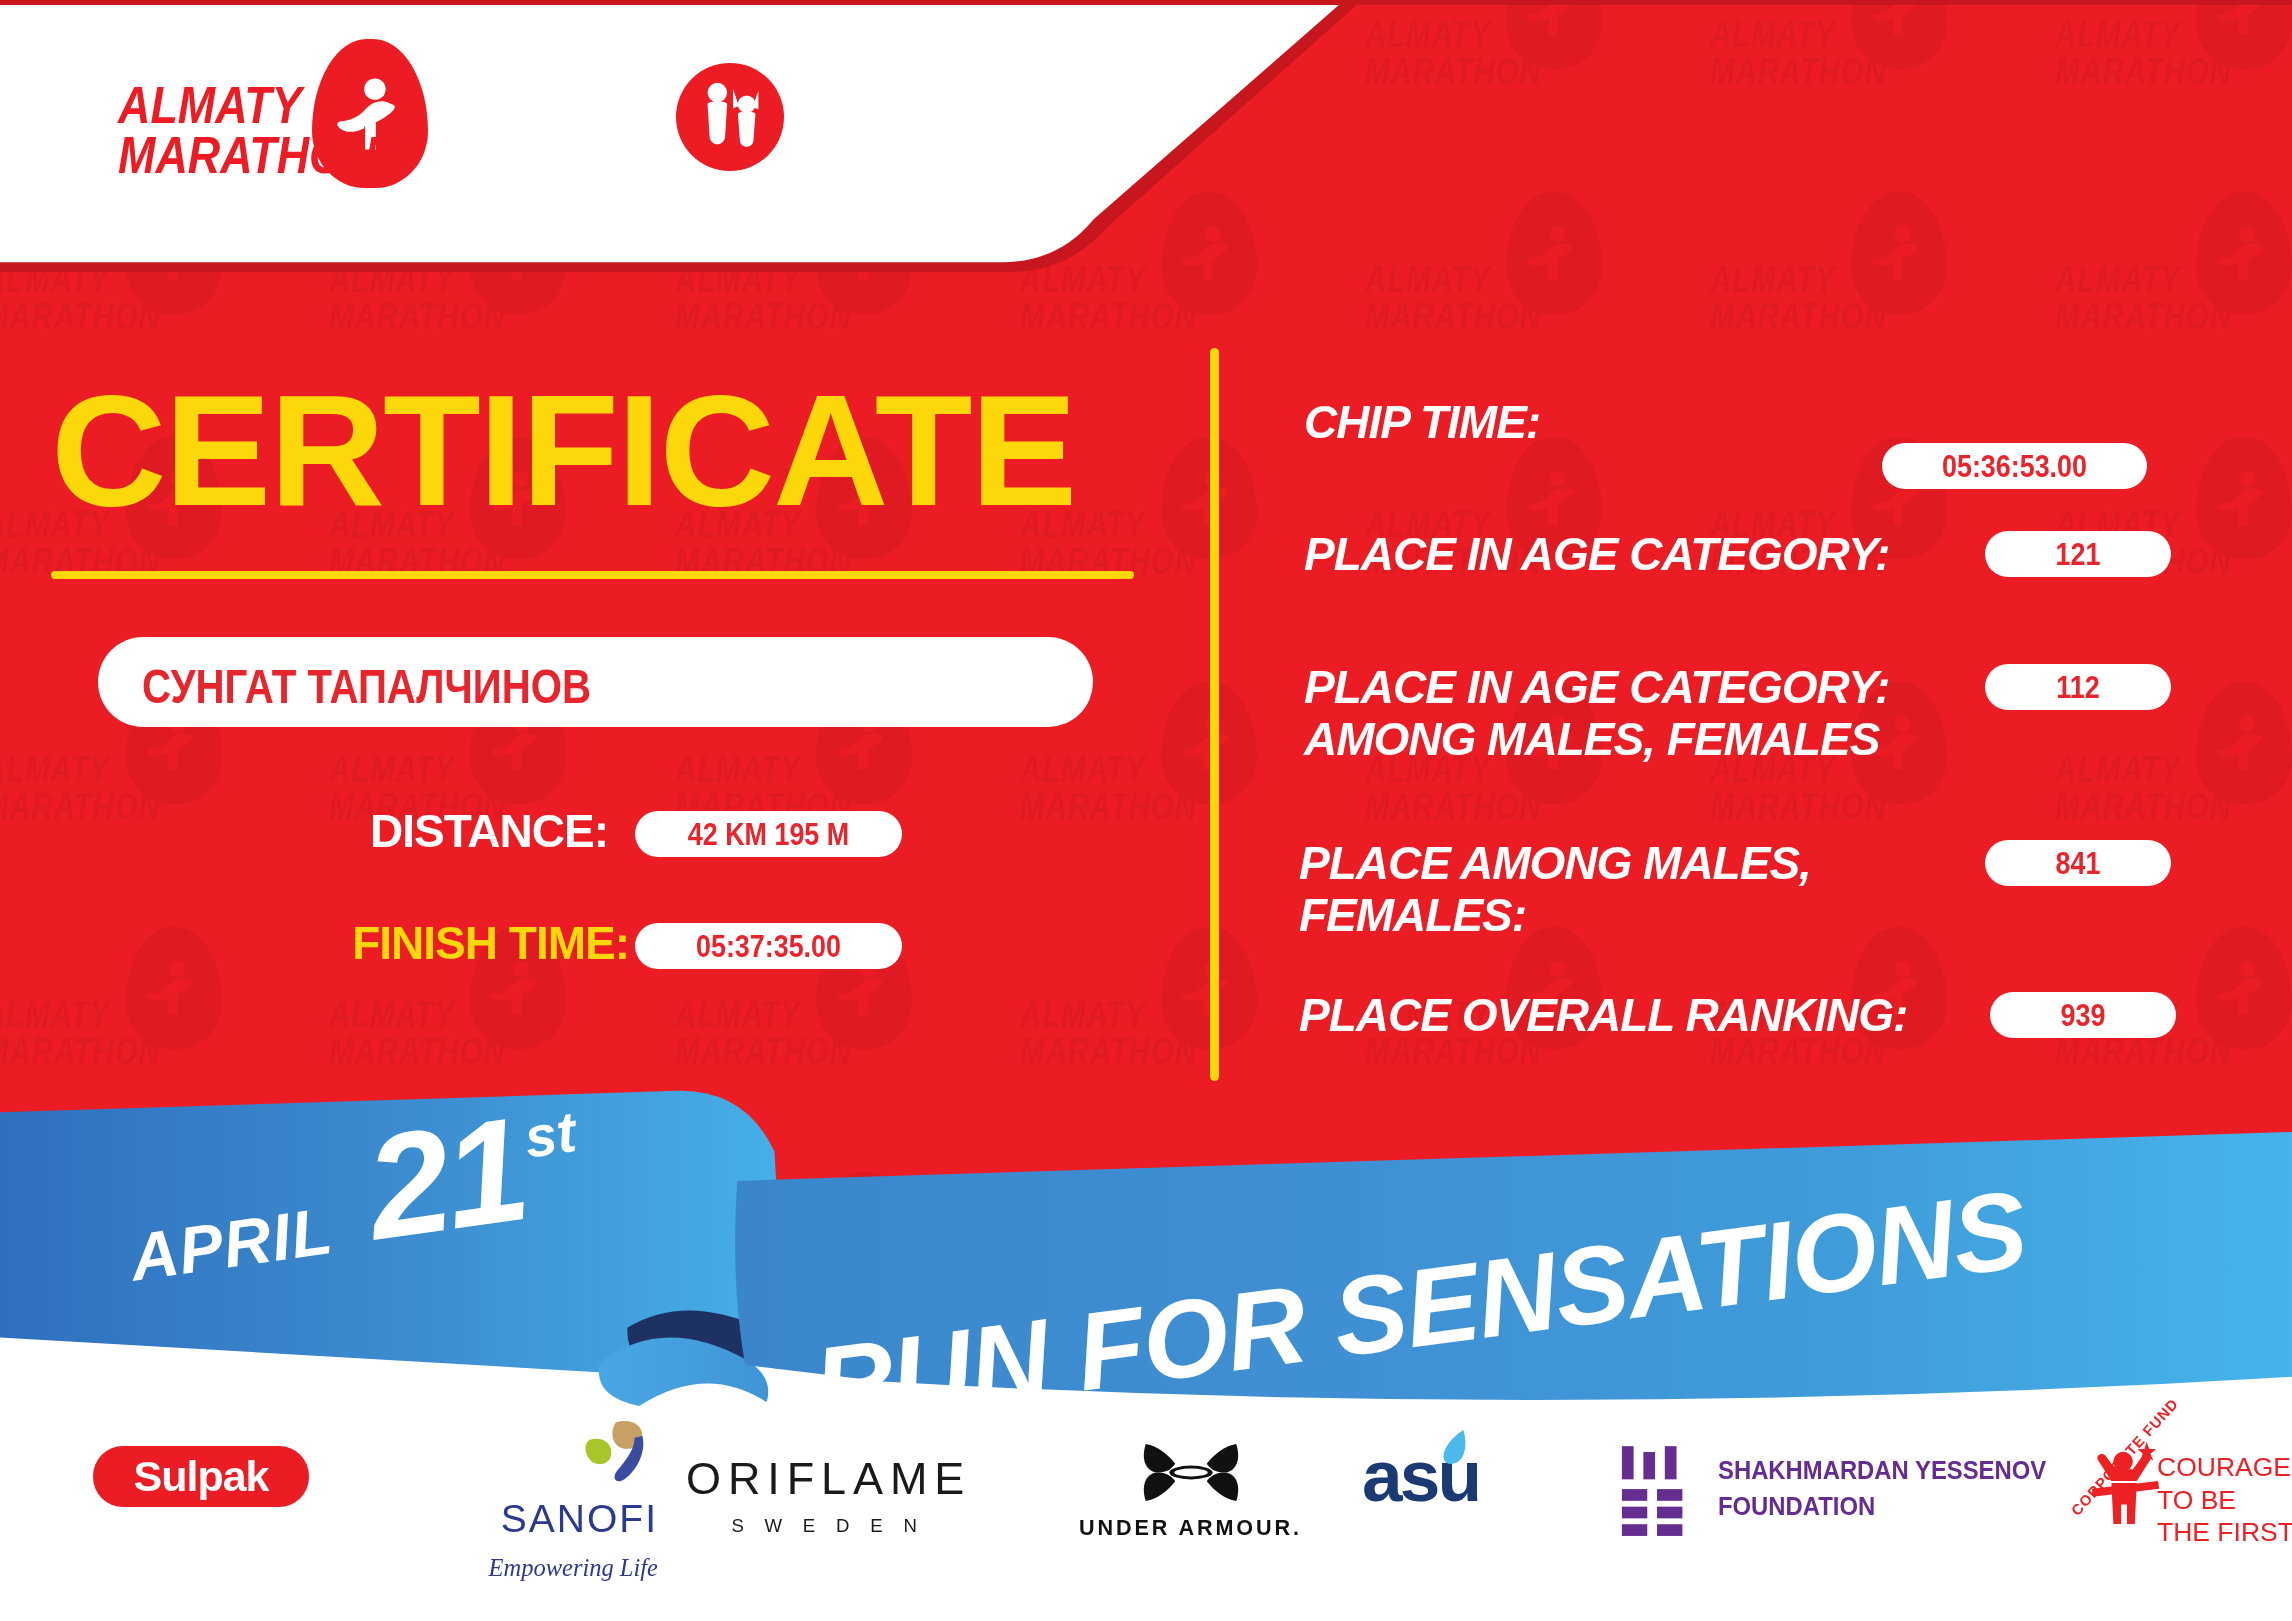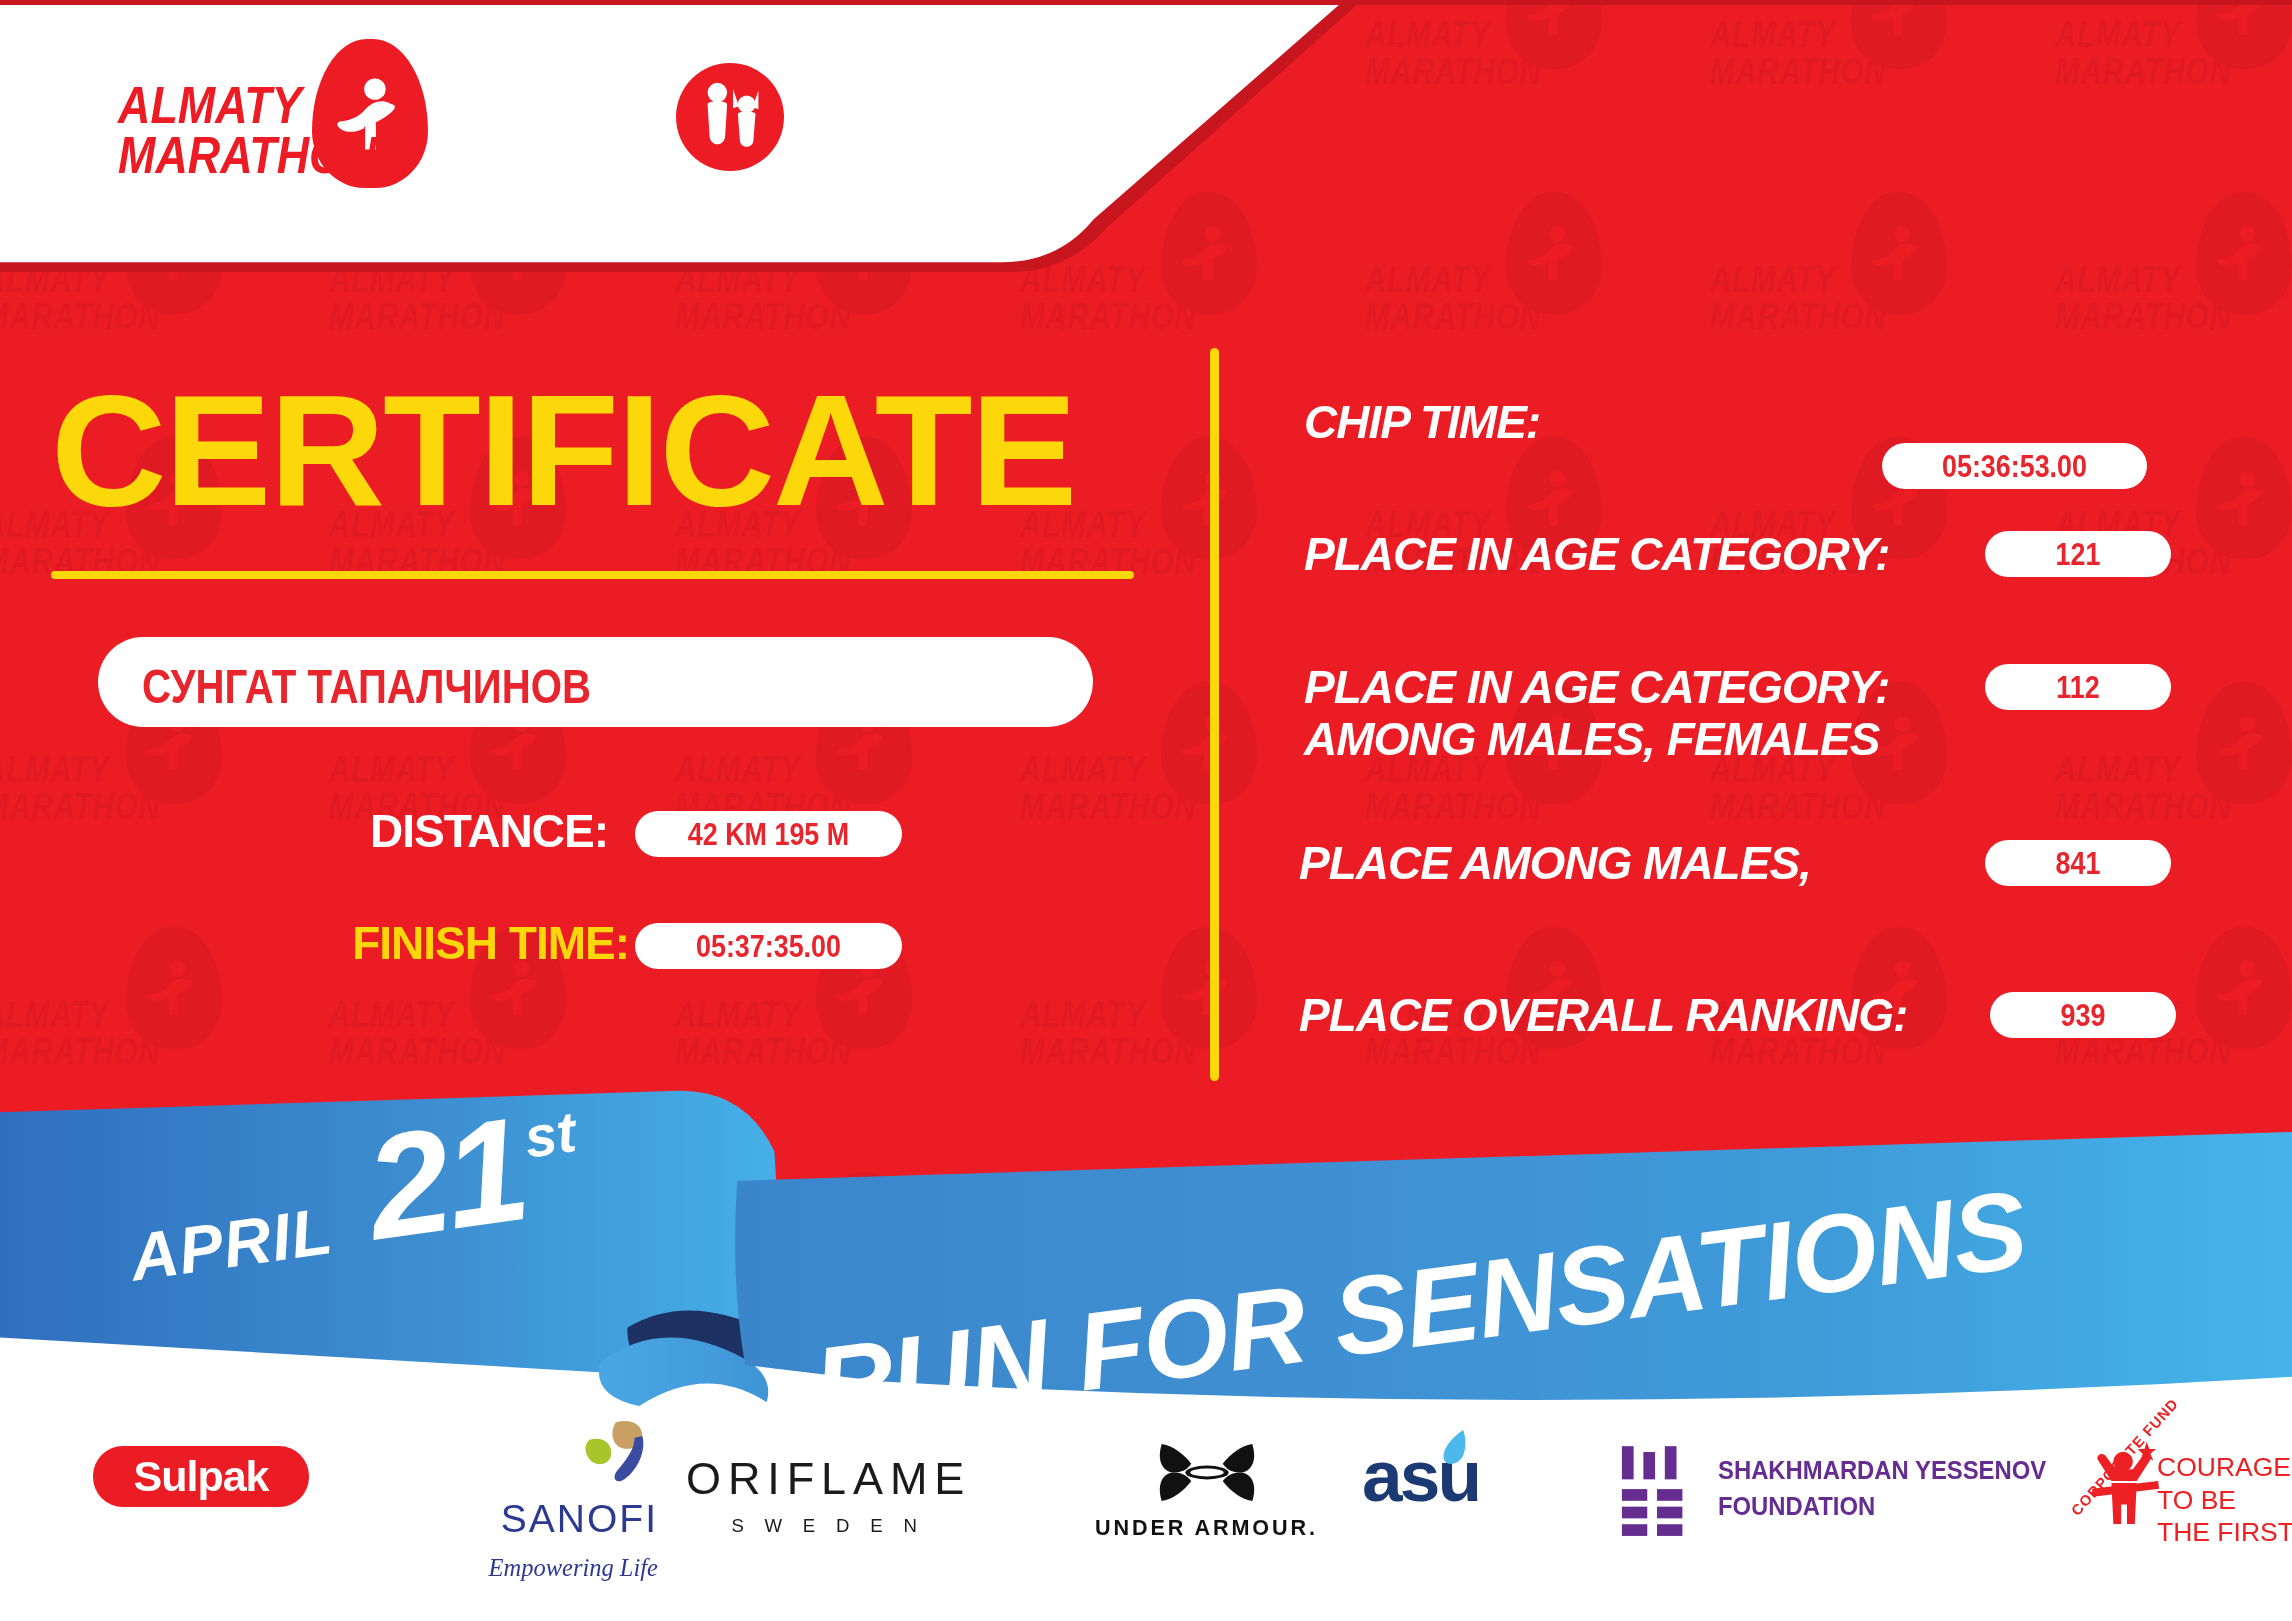--- a/index.html
+++ b/index.html
@@ -379,21 +379,21 @@
   }
   #sp-oriflame .ori-sub {
     font-size: 18.6px;
     color: #1a1a1a;
     letter-spacing: 7.8px;
     margin-top: 9.8px;
     font-family: "Liberation Sans", sans-serif;
   }
 
   
-  #sp-ua { left: 1073px; top: 13.7px; width: 235px; text-align: center; margin-left: 16px; }
+  #sp-ua { left: 1073px; top: 13.7px; width: 235px; text-align: center; }
   #sp-ua .ua-name {
     font-size: 21.6px;
     color: #111111;
     font-weight: bold;
     letter-spacing: 2.9px;
     margin-top: 5.9px;
     font-family: "Liberation Sans", sans-serif;
   }
 
   
@@ -968,20 +968,21 @@
       <div>AMONG MALES, FEMALES</div>
     </div>
     <div class="pill">
       <span>112</span>
     </div>
   </div>
 
   <div class="rrow" id="row-males">
     <div class="lbl">
       <div>PLACE AMONG MALES,</div>
+      <div>FEMALES:</div>
     </div>
     <div class="pill">
       <span>841</span>
     </div>
   </div>
 
   <div class="rrow" id="row-overall">
     <div class="lbl">PLACE OVERALL RANKING:</div>
     <div class="pill">
       <span>939</span>

